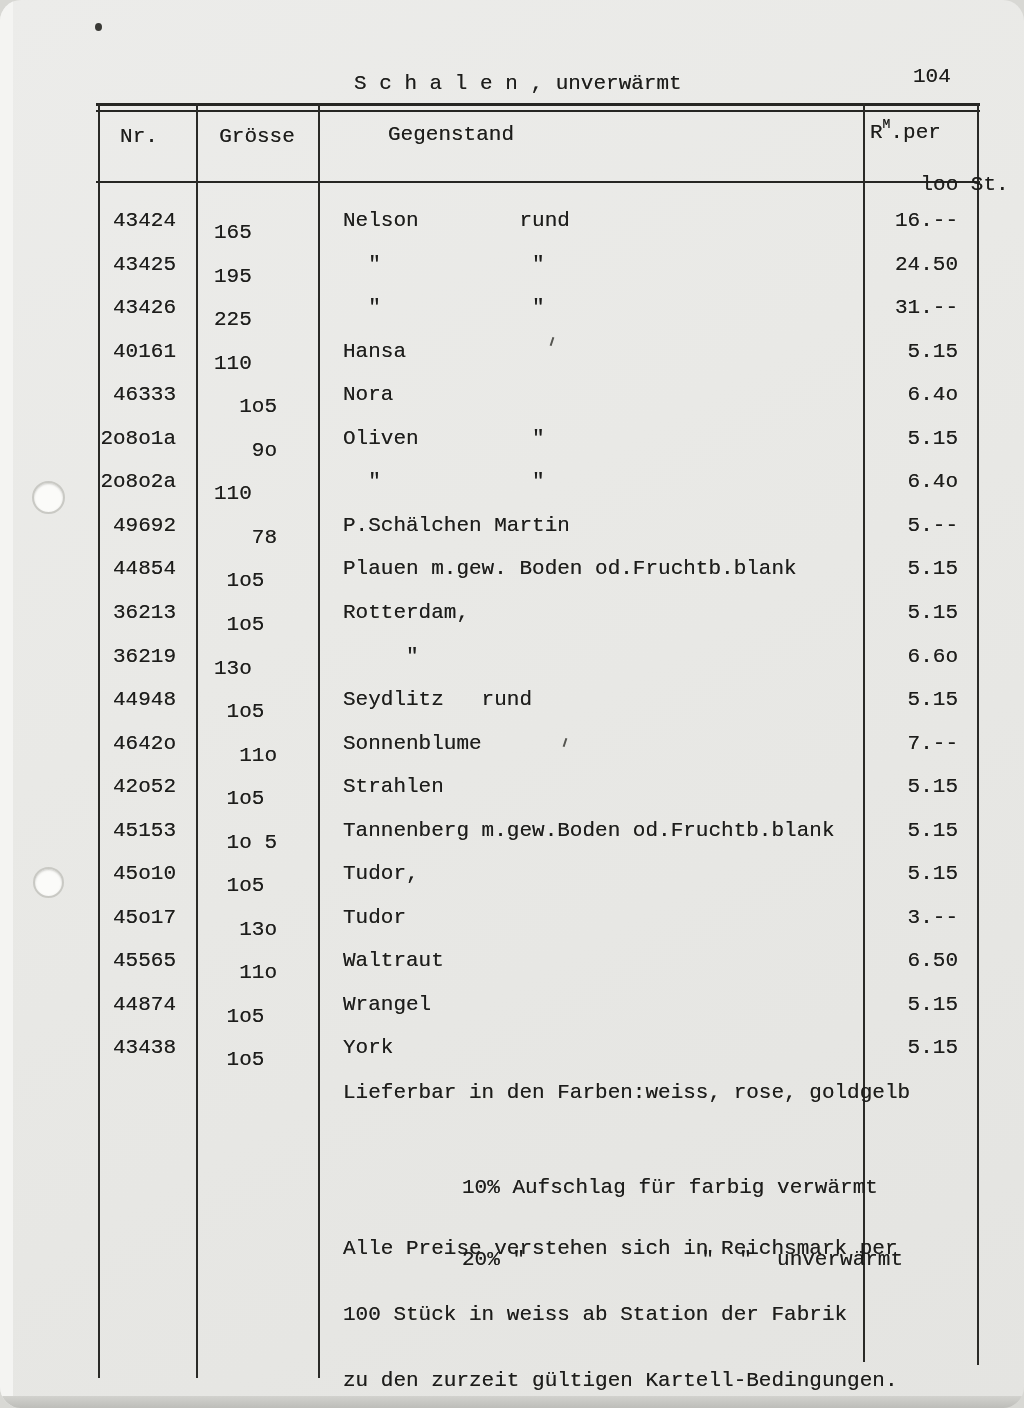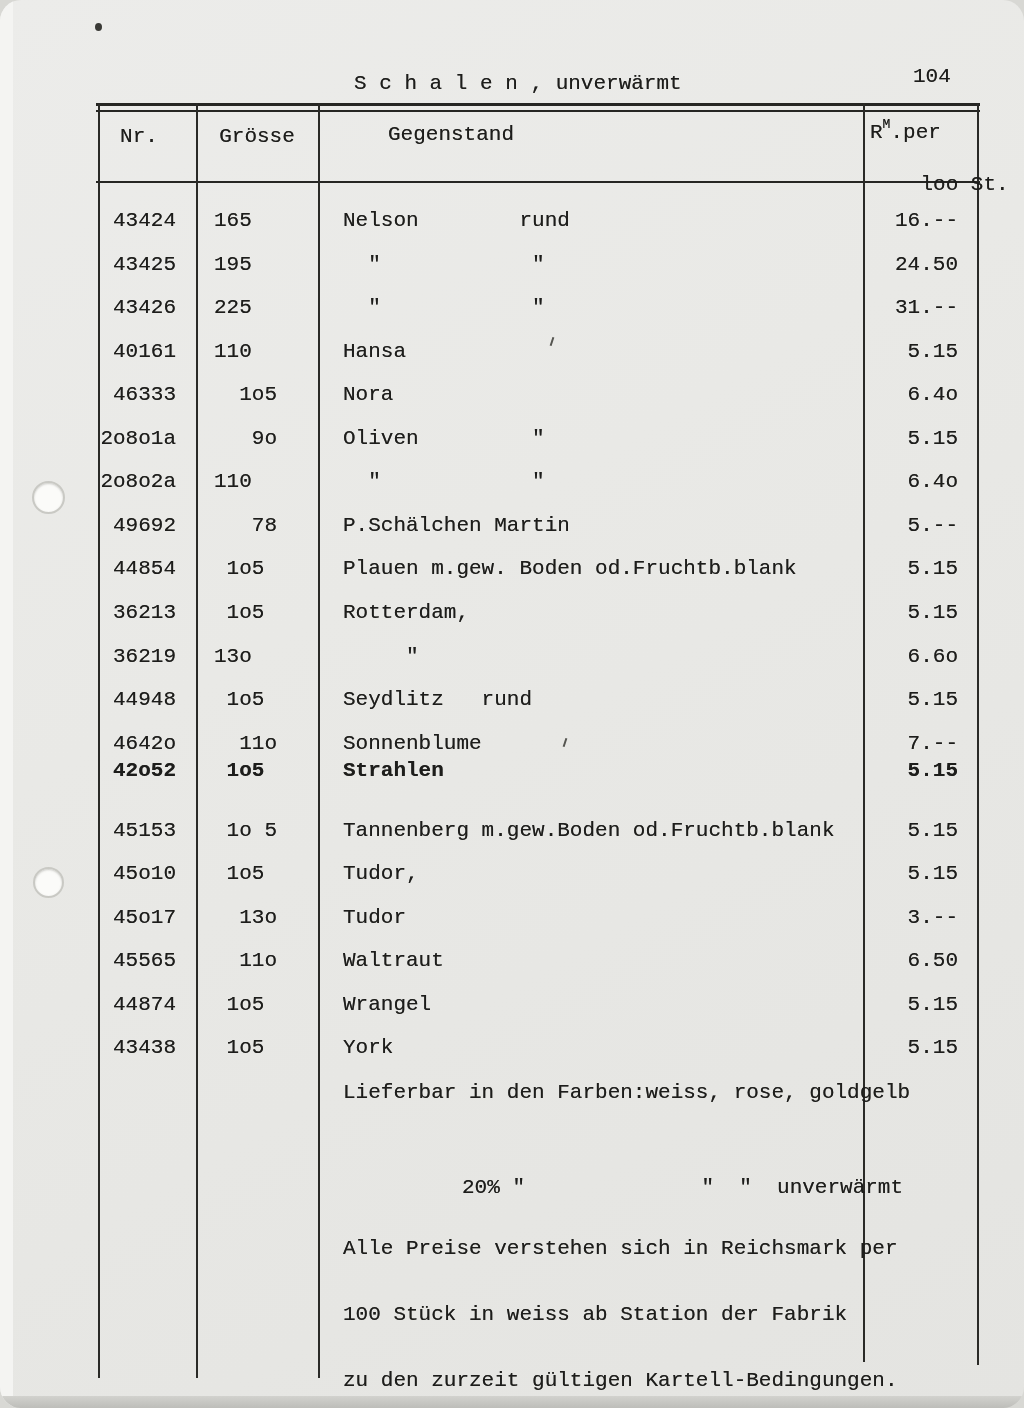--- a/index.html
+++ b/index.html
@@ -12,21 +12,21 @@
        text-shadow:0 0 .6px rgba(25,25,22,.65);}
   
   .vline{position:absolute;width:2px;background:#2a2a27;}
   .hline{position:absolute;height:3px;background:#262623;}
   .hline.thin{height:2px;}
   
   .row{position:absolute;left:98px;width:880px;height:26px;}
   .row span{position:absolute;top:0;font-size:21px;line-height:22px;white-space:pre;
             text-shadow:0 0 .6px rgba(25,25,22,.65);}
   .c-nr{left:0;width:78px;text-align:right;}
-  .c-size{left:116px;}
+  .c-size{left:116px;margin-top:12px;}
   .c-item{left:245px;}
   .c-price{left:765px;width:105px;text-align:right;padding-right:10px;}
   
   .th{position:absolute;font-size:21px;line-height:22px;white-space:pre;
       text-shadow:0 0 .6px rgba(25,25,22,.65);}
   .th-nr{left:98px;top:126px;width:82px;text-align:center;}
   .th-size{left:196px;top:126px;width:122px;text-align:center;}
   .th-item{left:388px;top:124px;text-align:center;}
   .th-price{left:870px;top:114px;line-height:26px;}
   .th-price sup{font-size:13px;position:relative;top:-2px;}
@@ -143,21 +143,21 @@
         <span class="c-size"> 1o5</span>
         <span class="c-item">Seydlitz   rund</span>
         <span class="c-price">5.15</span>
       </div>
       <div class="row" style="top: 733px;">
         <span class="c-nr">4642o</span>
         <span class="c-size">  11o</span>
         <span class="c-item">Sonnenblume</span>
         <span class="c-price">7.--</span>
       </div>
-      <div class="row" style="top: 760px; font-weight: bold;">
+      <div class="row" style="top: 776px;">
         <span class="c-nr">42o52</span>
         <span class="c-size"> 1o5</span>
         <span class="c-item">Strahlen</span>
         <span class="c-price">5.15</span>
       </div>
       <div class="row" style="top: 820px;">
         <span class="c-nr">45153</span>
         <span class="c-size"> 1o 5</span>
         <span class="c-item">Tannenberg m.gew.Boden od.Fruchtb.blank</span>
         <span class="c-price">5.15</span>
@@ -189,20 +189,21 @@
       <div class="row" style="top: 1037px;">
         <span class="c-nr">43438</span>
         <span class="c-size"> 1o5</span>
         <span class="c-item">York</span>
         <span class="c-price">5.15</span>
       </div>
     </div>
 
   <div class="txt" style="left:343px;top:1082px;">Lieferbar in den Farben:weiss, rose, goldgelb</div>
   <div class="txt" style="left:462px;top:1128px;line-height:24px;">
+    <div>10% Aufschlag für farbig verwärmt</div>
     <div>20% "              "  "  unverwärmt</div>
   </div>
   <div class="txt" style="left:343px;top:1194px;line-height:22px;">
     <div>Alle Preise verstehen sich in Reichsmark per</div>
     <div>100 Stück in weiss ab Station der Fabrik</div>
     <div>zu den zurzeit gültigen Kartell-Bedingungen.</div>
   </div>
 
 </div>
 

